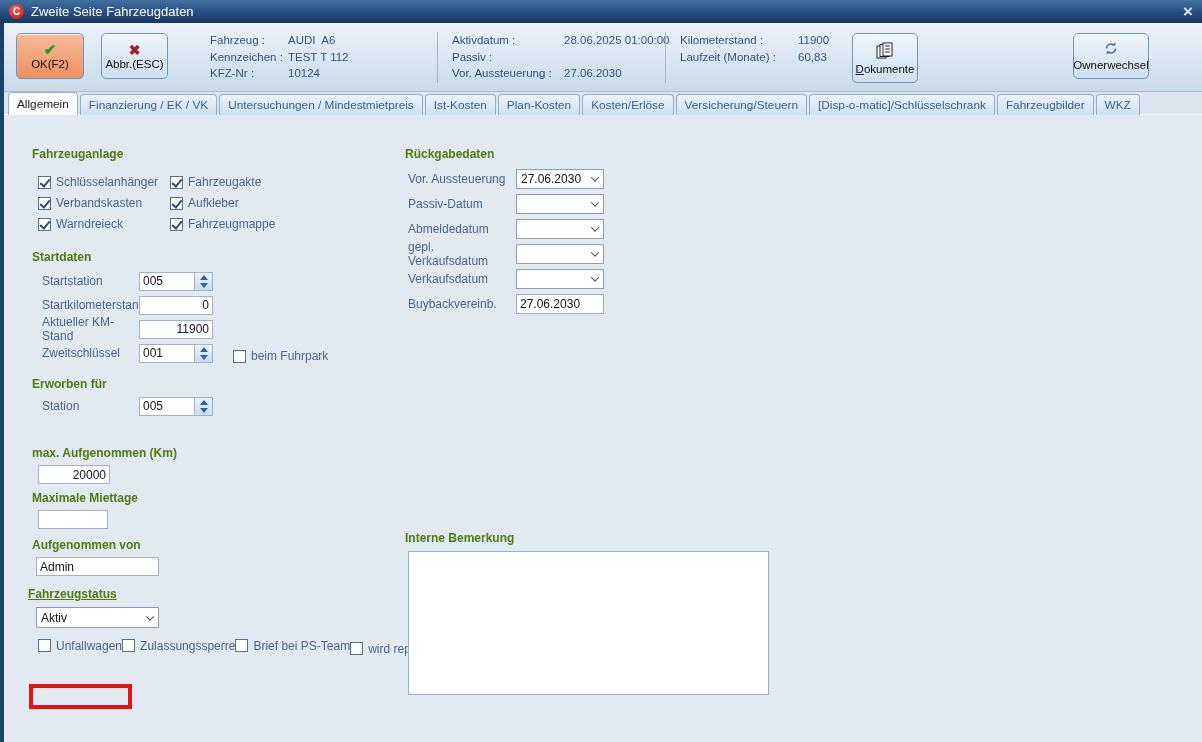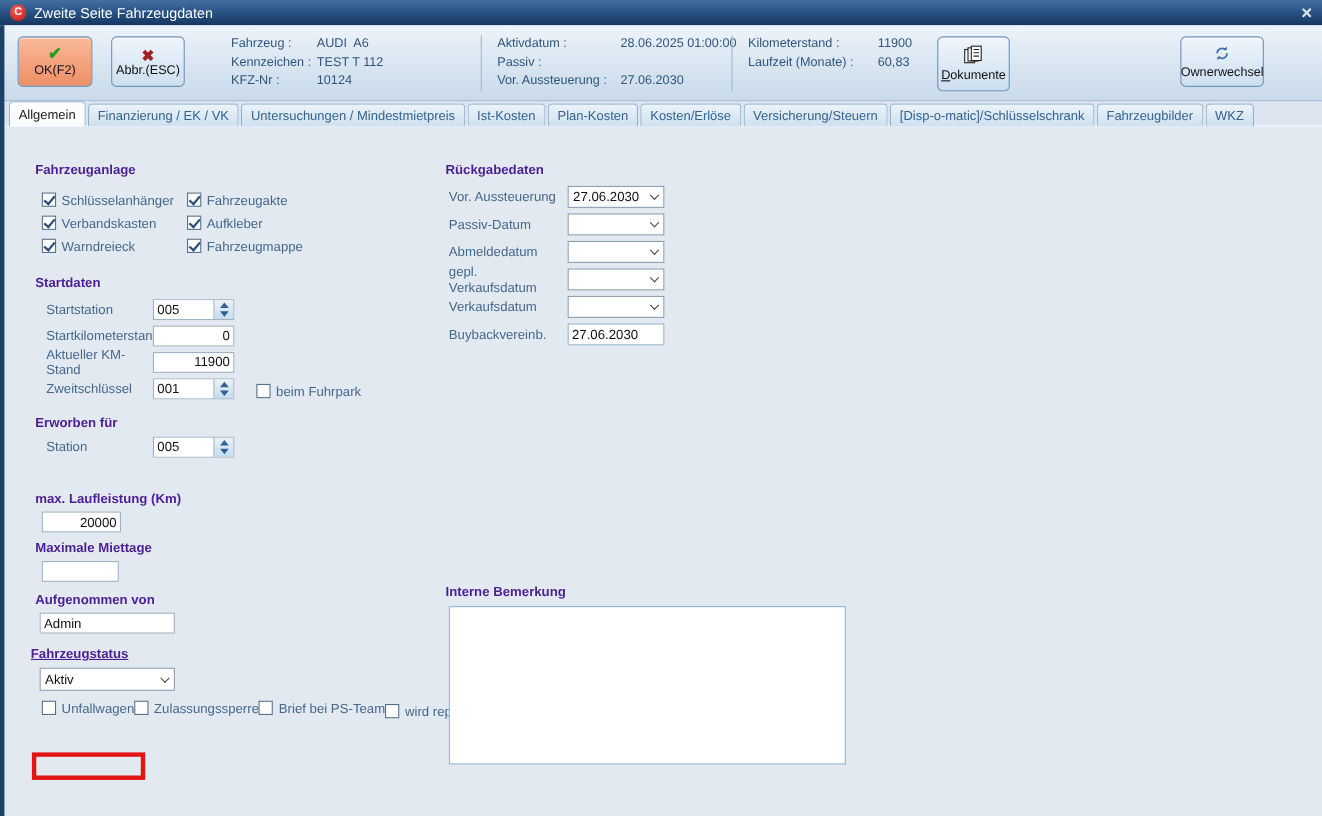--- a/index.html
+++ b/index.html
@@ -48,23 +48,23 @@
   .tabs { position:absolute; left:8px; top:92px; height:23px; display:flex; gap:2px; align-items:flex-end; z-index:3; }
   .tab {
     height:21px; padding:0 8px; display:flex; align-items:center;
     background:linear-gradient(180deg,#ECF3FA,#CEE0EF);
     border:1px solid #8FB2CF; border-bottom:none; border-radius:4px 4px 0 0;
     color:#34648F; font-size:11.8px; white-space:pre; cursor:pointer;
   }
   .tab.active { height:23px; background:#FAFCFE; color:#222; }
   .content { position:absolute; left:4px; right:0; top:114px; bottom:0; background:#E2E9F0; border-top:1px solid #F6FAFD; }
   
-  .h { position:absolute; font-weight:bold; color:#4c1d95; font-size:12px; z-index:2; }
+  .h { position:absolute; font-weight:bold; color:#4d7c0f; font-size:12px; z-index:2; }
   .abs { position:absolute; z-index:2; }
-  .cbx { display:flex; align-items:flex-start; gap:5px; color:#45688D; font-size:12px; cursor:pointer; }
+  .cbx { display:flex; align-items:center; gap:5px; color:#45688D; font-size:12px; cursor:pointer; }
   .box { width:13px; height:13px; background:#fff; border:1px solid #55708B; position:relative; flex:0 0 13px; }
   .box.checked::after {
     content:""; position:absolute; left:3px; top:0px; width:4px; height:8px;
     border-right:2px solid #27507A; border-bottom:2px solid #27507A; transform:rotate(40deg);
   }
   .cbgrid { display:grid; grid-template-columns:132px 170px; row-gap:7px; }
   .frow { display:flex; align-items:center; height:24px; }
   .frow .flabel { width:97px; }
   .flabel { color:#45688D; font-size:12px; }
   .tin {
@@ -262,21 +262,21 @@
       <div class="spin">
         <input value="005" style="">
         <div class="step">
             <span class="arr-up"></span>
             <span class="arr-dn"></span>
           </div>
       </div>
     </div>
   </div>
 
-  <div class="h" style="left:32px; top:446px;">max. Laufleistung (Km)</div>
+  <div class="h" style="left:32px; top:446px;">max. Aufgenommen (Km)</div>
   <input class="abs tin num" style="left: 38px; top: 465px; width: 72px;" value="20000">
 
   <div class="h" style="left:32px; top:491px;">Maximale Miettage</div>
   <input class="abs tin" style="left: 38px; top: 510px; width: 70px;" value="">
 
   <div class="h" style="left:32px; top:538px;">Aufgenommen von</div>
   <input class="abs tin" style="left: 36px; top: 557px; width: 123px;" value="Admin">
 
   <div class="h" style="left:28px; top:587px;text-decoration:underline;">Fahrzeugstatus</div>
   <div class="abs combo" style="left:36px; top:607px; width:123px; height:21px;justify-content:flex-end;">

